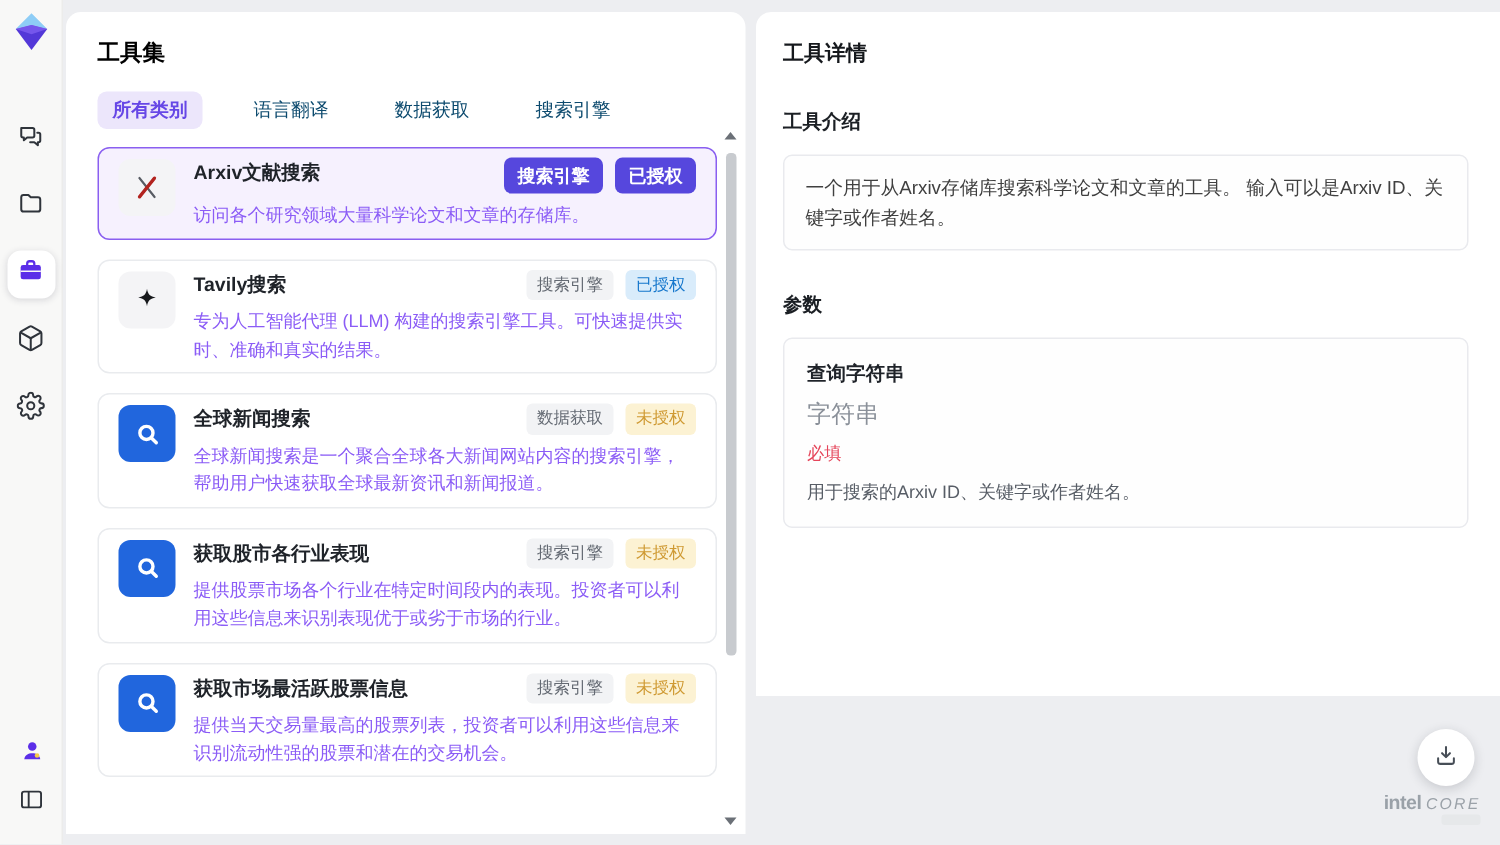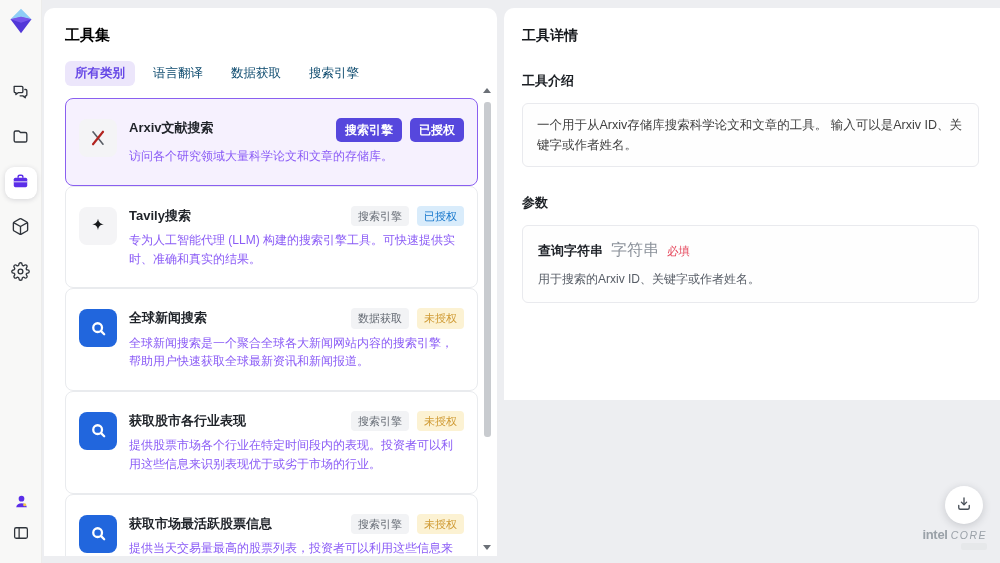--- a/index.html
+++ b/index.html
@@ -28,28 +28,28 @@
     display:flex; flex-direction:column; gap:8px; align-items:center; }
   .sidebar-bottom .nav-item { width:24px; height:24px; }
 
   
   .tools-panel {
     position:absolute; left:44px; top:8px; width:453px; height:548px;
     background:#fff; border-radius:10px 10px 0 0;
     padding:18px 20px 0 21px; overflow:hidden;
   }
   .tools-title { font-size:15px; font-weight:bold; color:#000000; }
-  .tabs { margin-top:16px; display:flex; gap:8px; align-items:center; font-size:12.5px; }
+  .tabs { margin-top:16px; display:flex; gap:24px; align-items:center; font-size:12.5px; }
   .tab { padding:4px 10px; border-radius:6px; color:#0c4a6e; cursor:pointer; white-space:nowrap; }
   .tab.active { background:#ece6fb; color:#6647e6; font-weight:bold; }
   .cards { margin-top:12px; width:413px; }
   .card {
-    display:flex; gap:12px; padding:19px 13px;
+    display:flex; gap:12px; padding:6px 13px;
     border:1px solid #e9ebee; border-radius:8px; background:#fff;
-    cursor:pointer;
+    margin-bottom:13px; cursor:pointer;
   }
   .card.selected { background:#f6f1fe; border:1.5px solid #8a5ff0; }
   .tool-icon {
     width:38px; height:38px; border-radius:8px; flex:none; margin-top:1px;
     display:flex; align-items:center; justify-content:center;
   }
   .icon-light { background:#f4f4f6; }
   .icon-blue  { background:#2166dd; }
   .card-body { flex:1; min-width:0; }
   .card-head { display:flex; justify-content:space-between; align-items:flex-start; }
@@ -67,36 +67,36 @@
   .scrollbar { position:absolute; right:5px; top:78px; bottom:4px; width:9px; }
   .sb-thumb { position:absolute; left:1px; top:16px; width:7px; height:335px;
     background:#c8cbcf; border-radius:3px; }
   .sb-arrow { position:absolute; left:0; width:0; height:0; border-left:4.5px solid transparent;
     border-right:4.5px solid transparent; }
   .sb-arrow.up   { top:2px; border-bottom:5px solid #6b7077; }
   .sb-arrow.down { bottom:2px; border-top:5px solid #6b7077; }
 
   
   .details-panel {
-    position:absolute; left:504px; top:8px; width:496px; height:392px;
+    position:absolute; left:504px; top:8px; width:496px; height:456px;
     background:#fff; border-radius:10px 0 0 0;
     padding:19px 21px 0 18px;
   }
   .details-title { font-size:14px; font-weight:bold; color:#15181c; }
   .section-heading { margin-top:27px; font-size:13px; font-weight:bold; color:#1b1f24; }
   .intro-box {
     margin-top:13px; border:1px solid #e9eaee; border-radius:6px;
     padding:11px 14px; font-size:12.5px; color:#404040; line-height:1.6;
     background:#fefefe;
   }
   .param-box {
     margin-top:13px; border:1px solid #e9eaee; border-radius:6px;
     padding:14px 15px; background:#fefefe;
   }
-  .param-head { display:flex; gap:8px; align-items:baseline; }
+  .param-head { display:flex; gap:8px; align-items:baseline;flex-direction:column; }
   .param-name { font-size:13px; font-weight:bold; color:#1f2329; }
   .param-type { font-size:16px; color:#8a9099; }
   .param-req  { font-size:11.5px; color:#e5455a; }
   .param-desc { margin-top:10px; font-size:12px; color:#575d66; }
 
   
   .fab {
     position:absolute; right:17px; top:486px; width:38px; height:38px;
     border-radius:50%; background:#fff; border:none; cursor:pointer;
     box-shadow:0 2px 8px rgba(30,35,45,.18);

